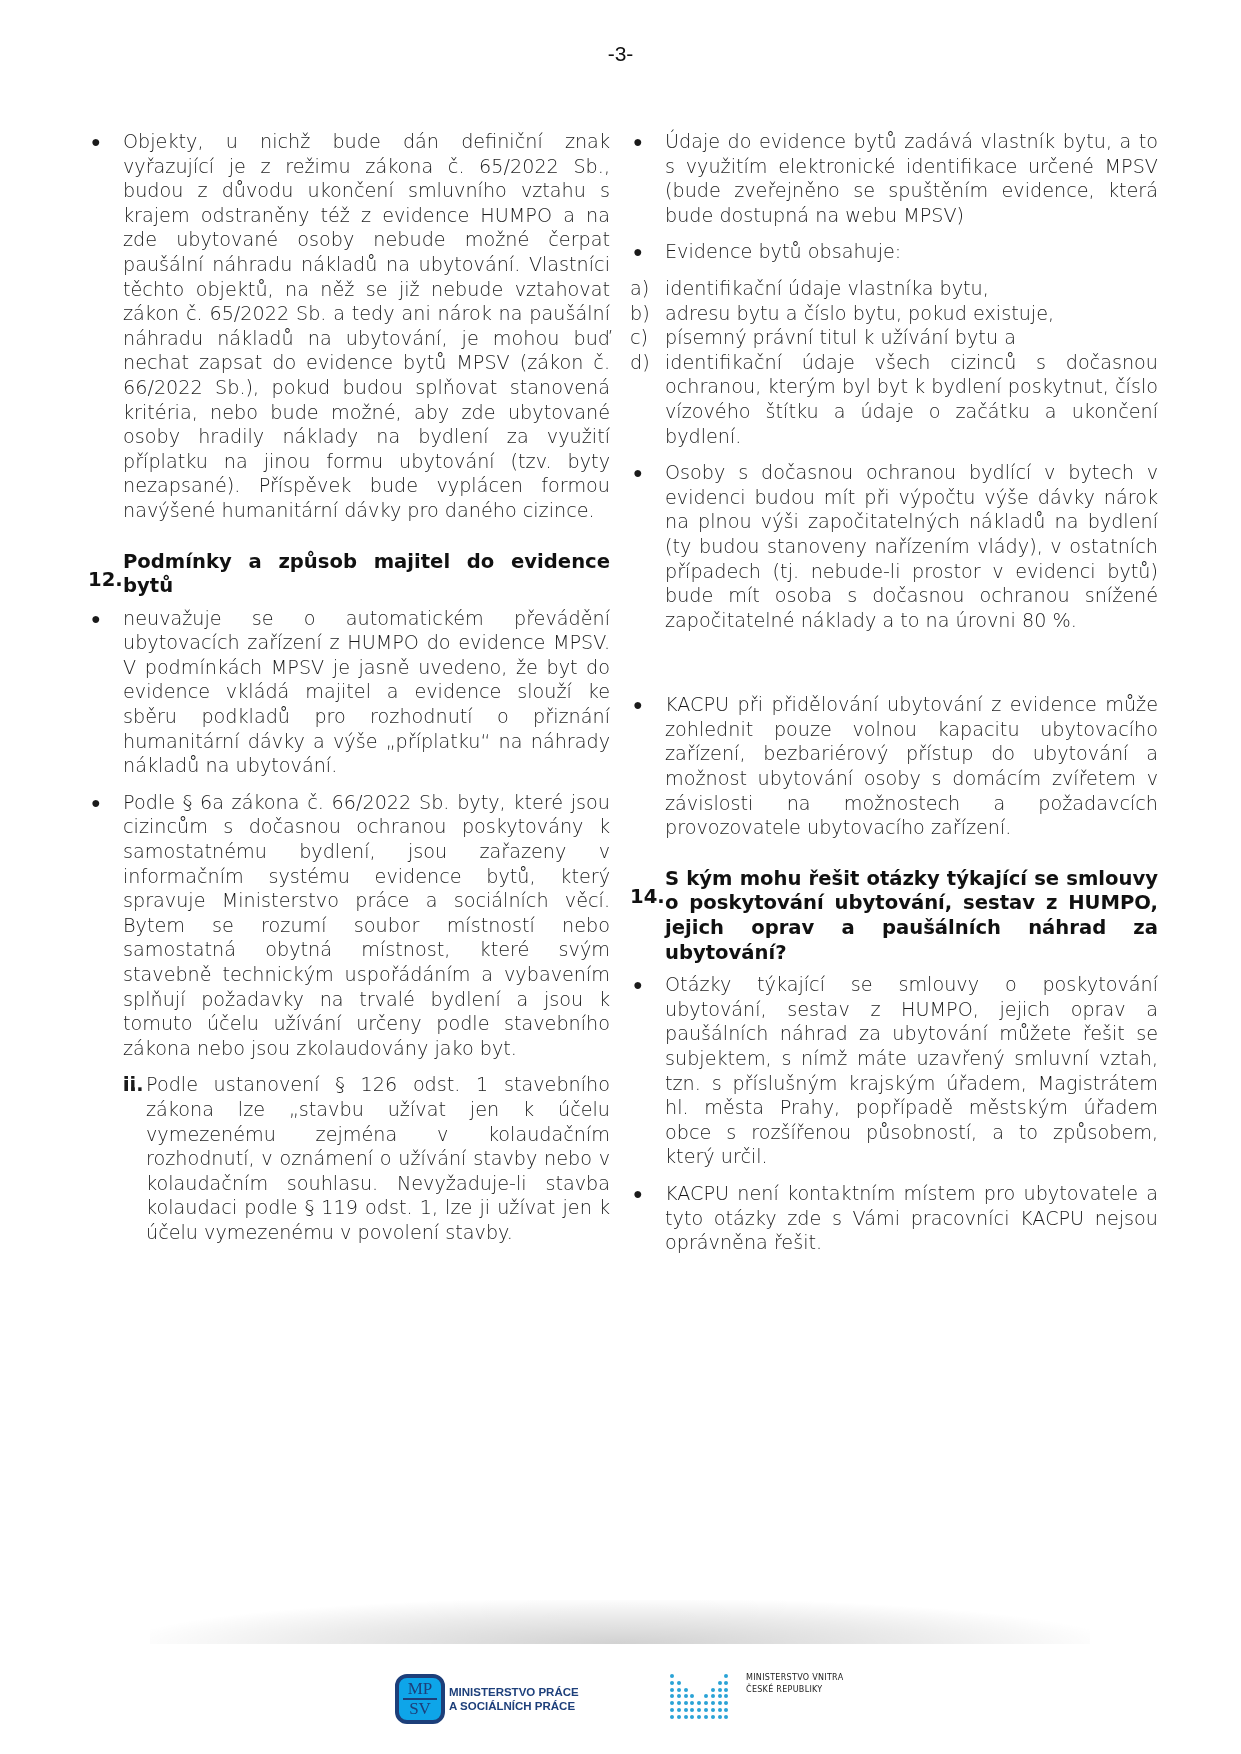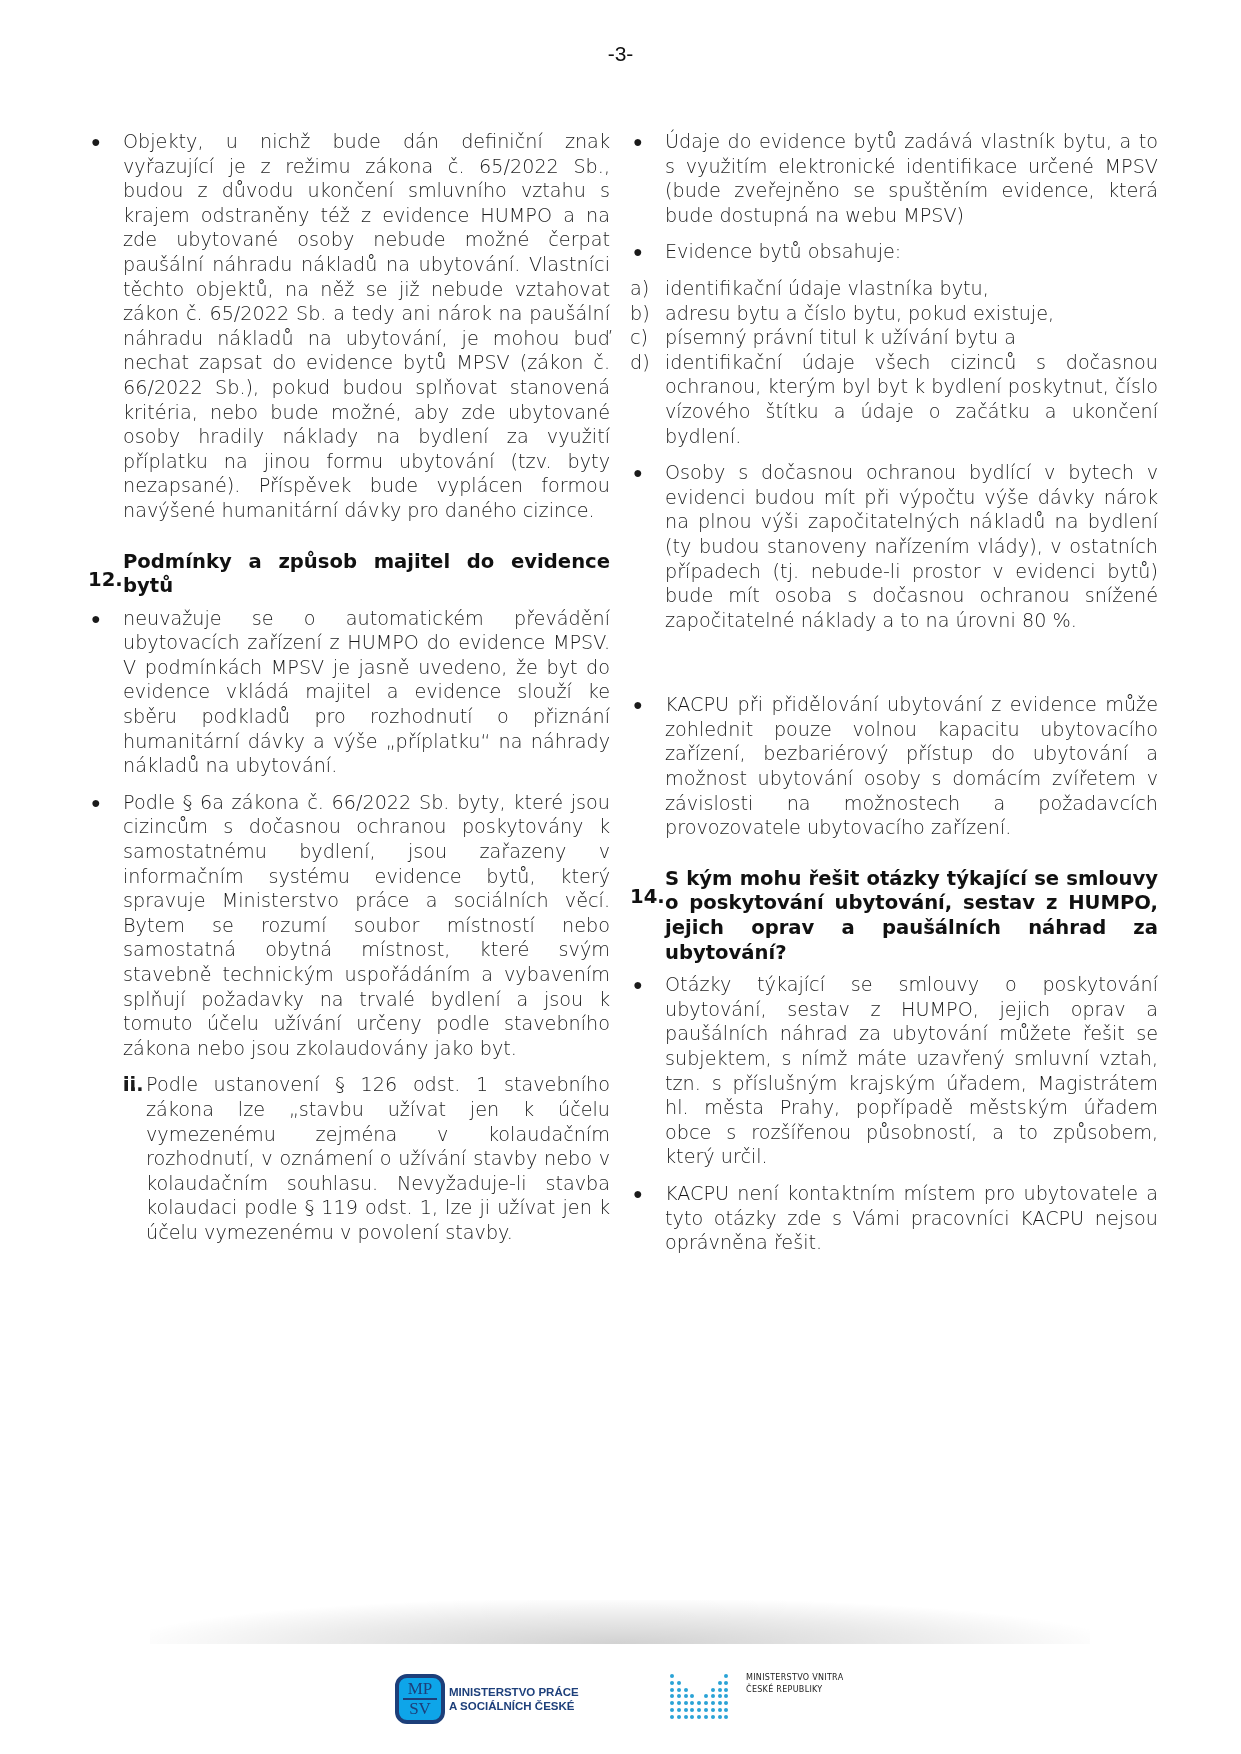--- a/index.html
+++ b/index.html
@@ -137,21 +137,21 @@
 
 <div class="footer">
   <div class="logo-mpsv">
     <div class="mpsv-box">
       <span>MP</span>
       <span class="rule"></span>
       <span>SV</span>
     </div>
     <div class="mpsv-text">
       <div>MINISTERSTVO PRÁCE</div>
-      <div>A SOCIÁLNÍCH ČESKÉ</div>
+      <div>A SOCIÁLNÍCH PRÁCE</div>
     </div>
   </div>
 
   <div class="logo-mv">
     <div class="mv-dots" id="mv-dots">
         <span style="left: 0px; top: 42.8px; background: rgb(42, 163, 214);"></span>
         <span style="left: 0px; top: 36px; background: rgb(42, 163, 214);"></span>
         <span style="left: 0px; top: 29.2px; background: rgb(42, 163, 214);"></span>
         <span style="left: 0px; top: 22.4px; background: rgb(42, 163, 214);"></span>
         <span style="left: 0px; top: 15.6px; background: rgb(42, 163, 214);"></span>

